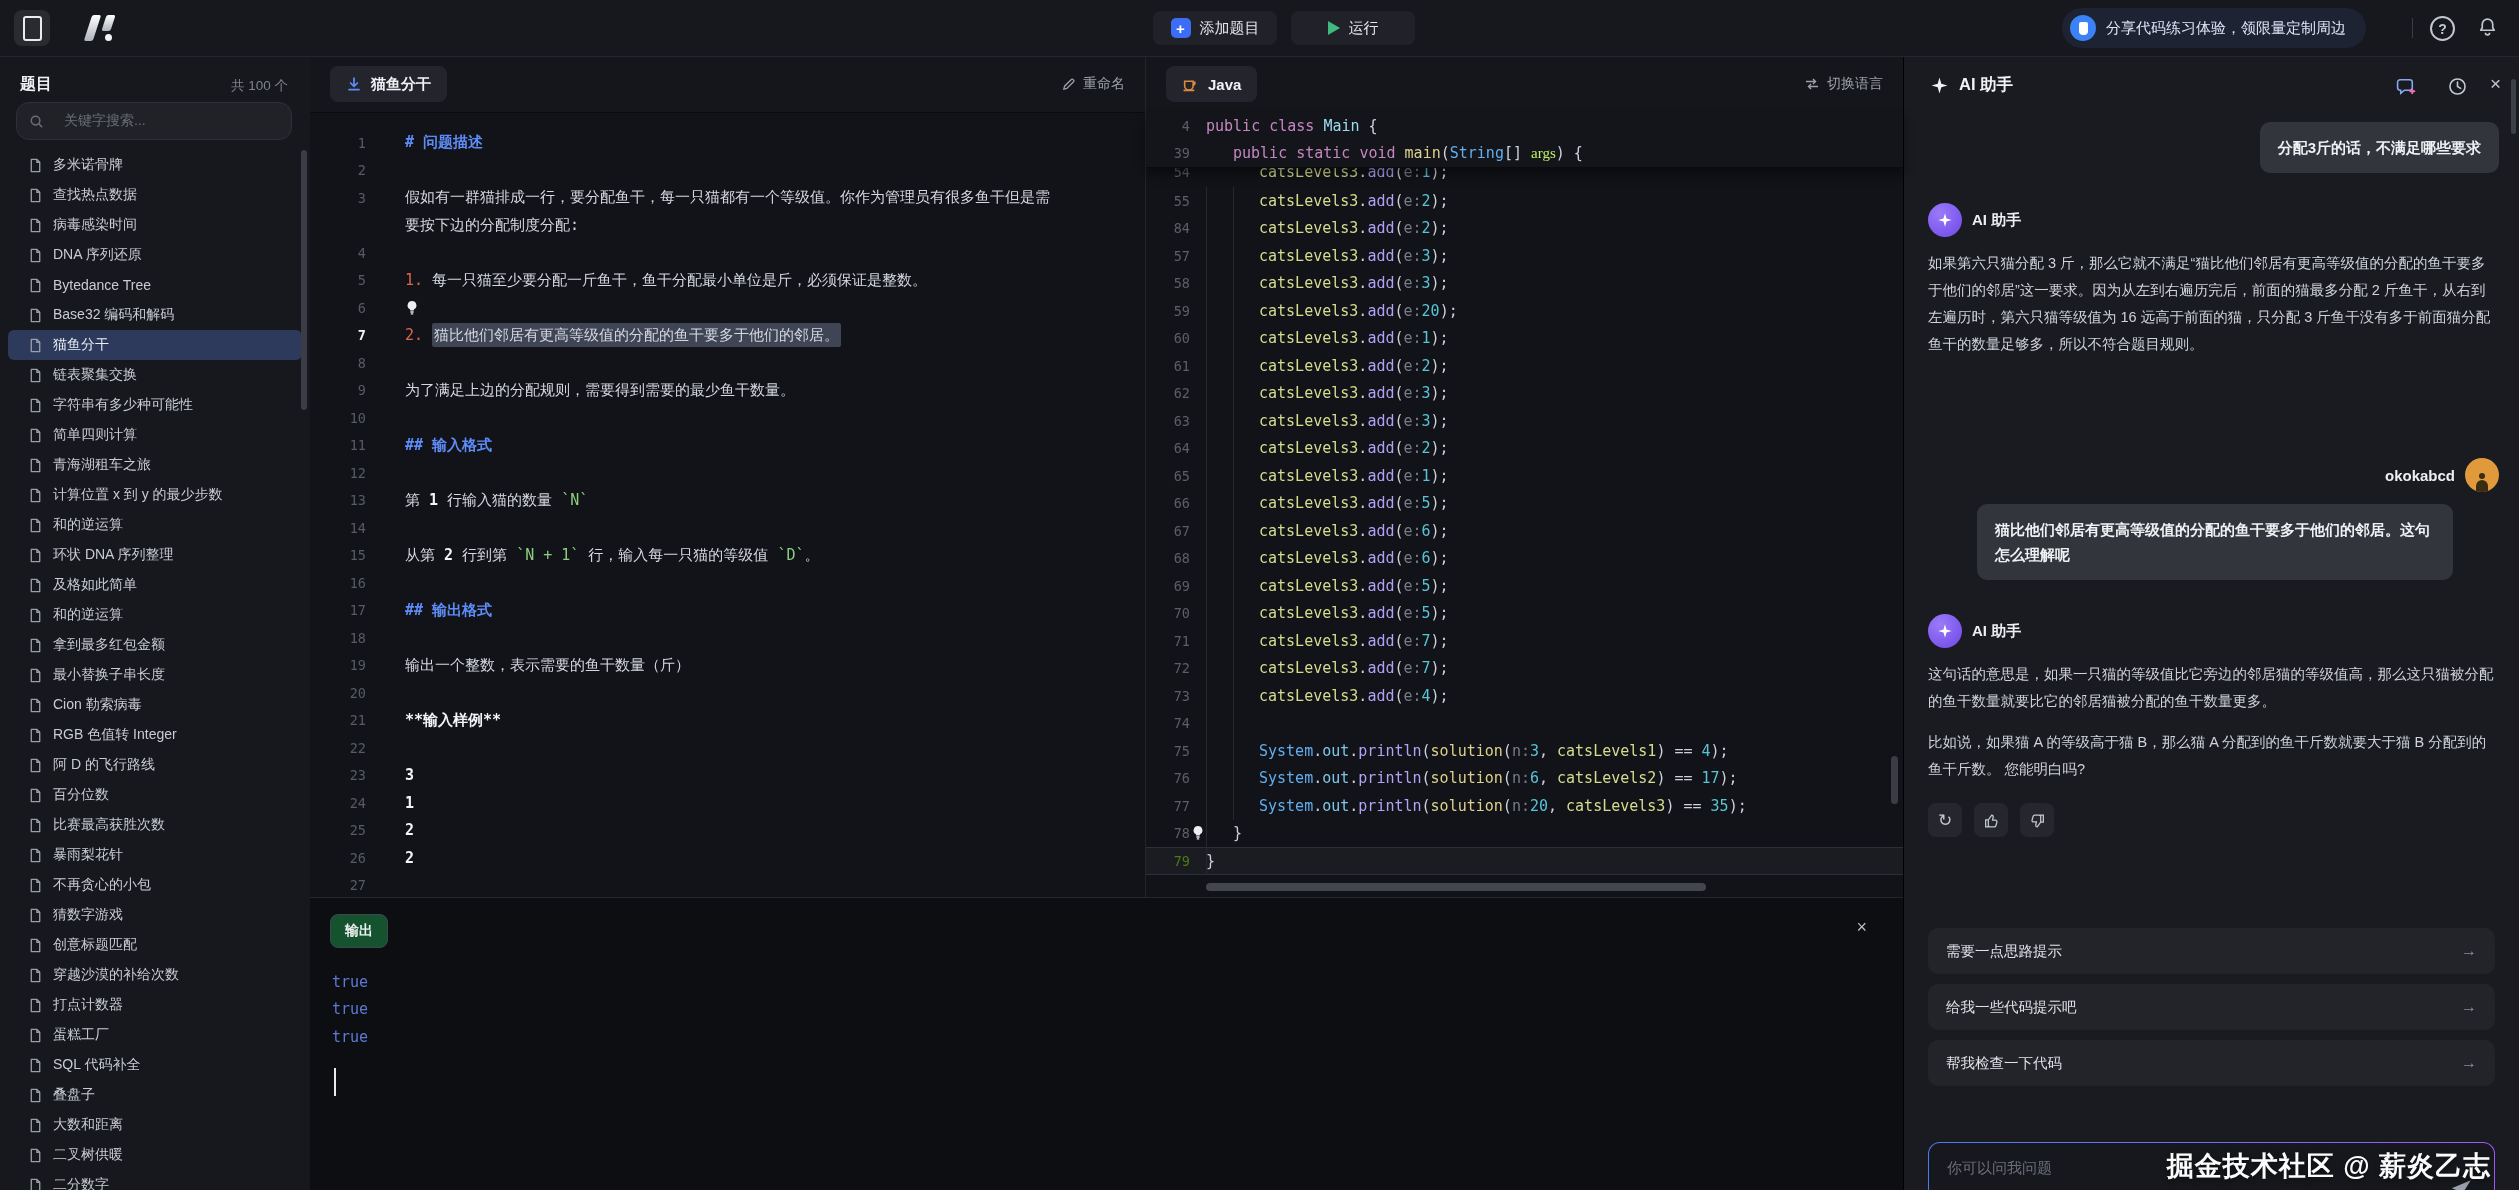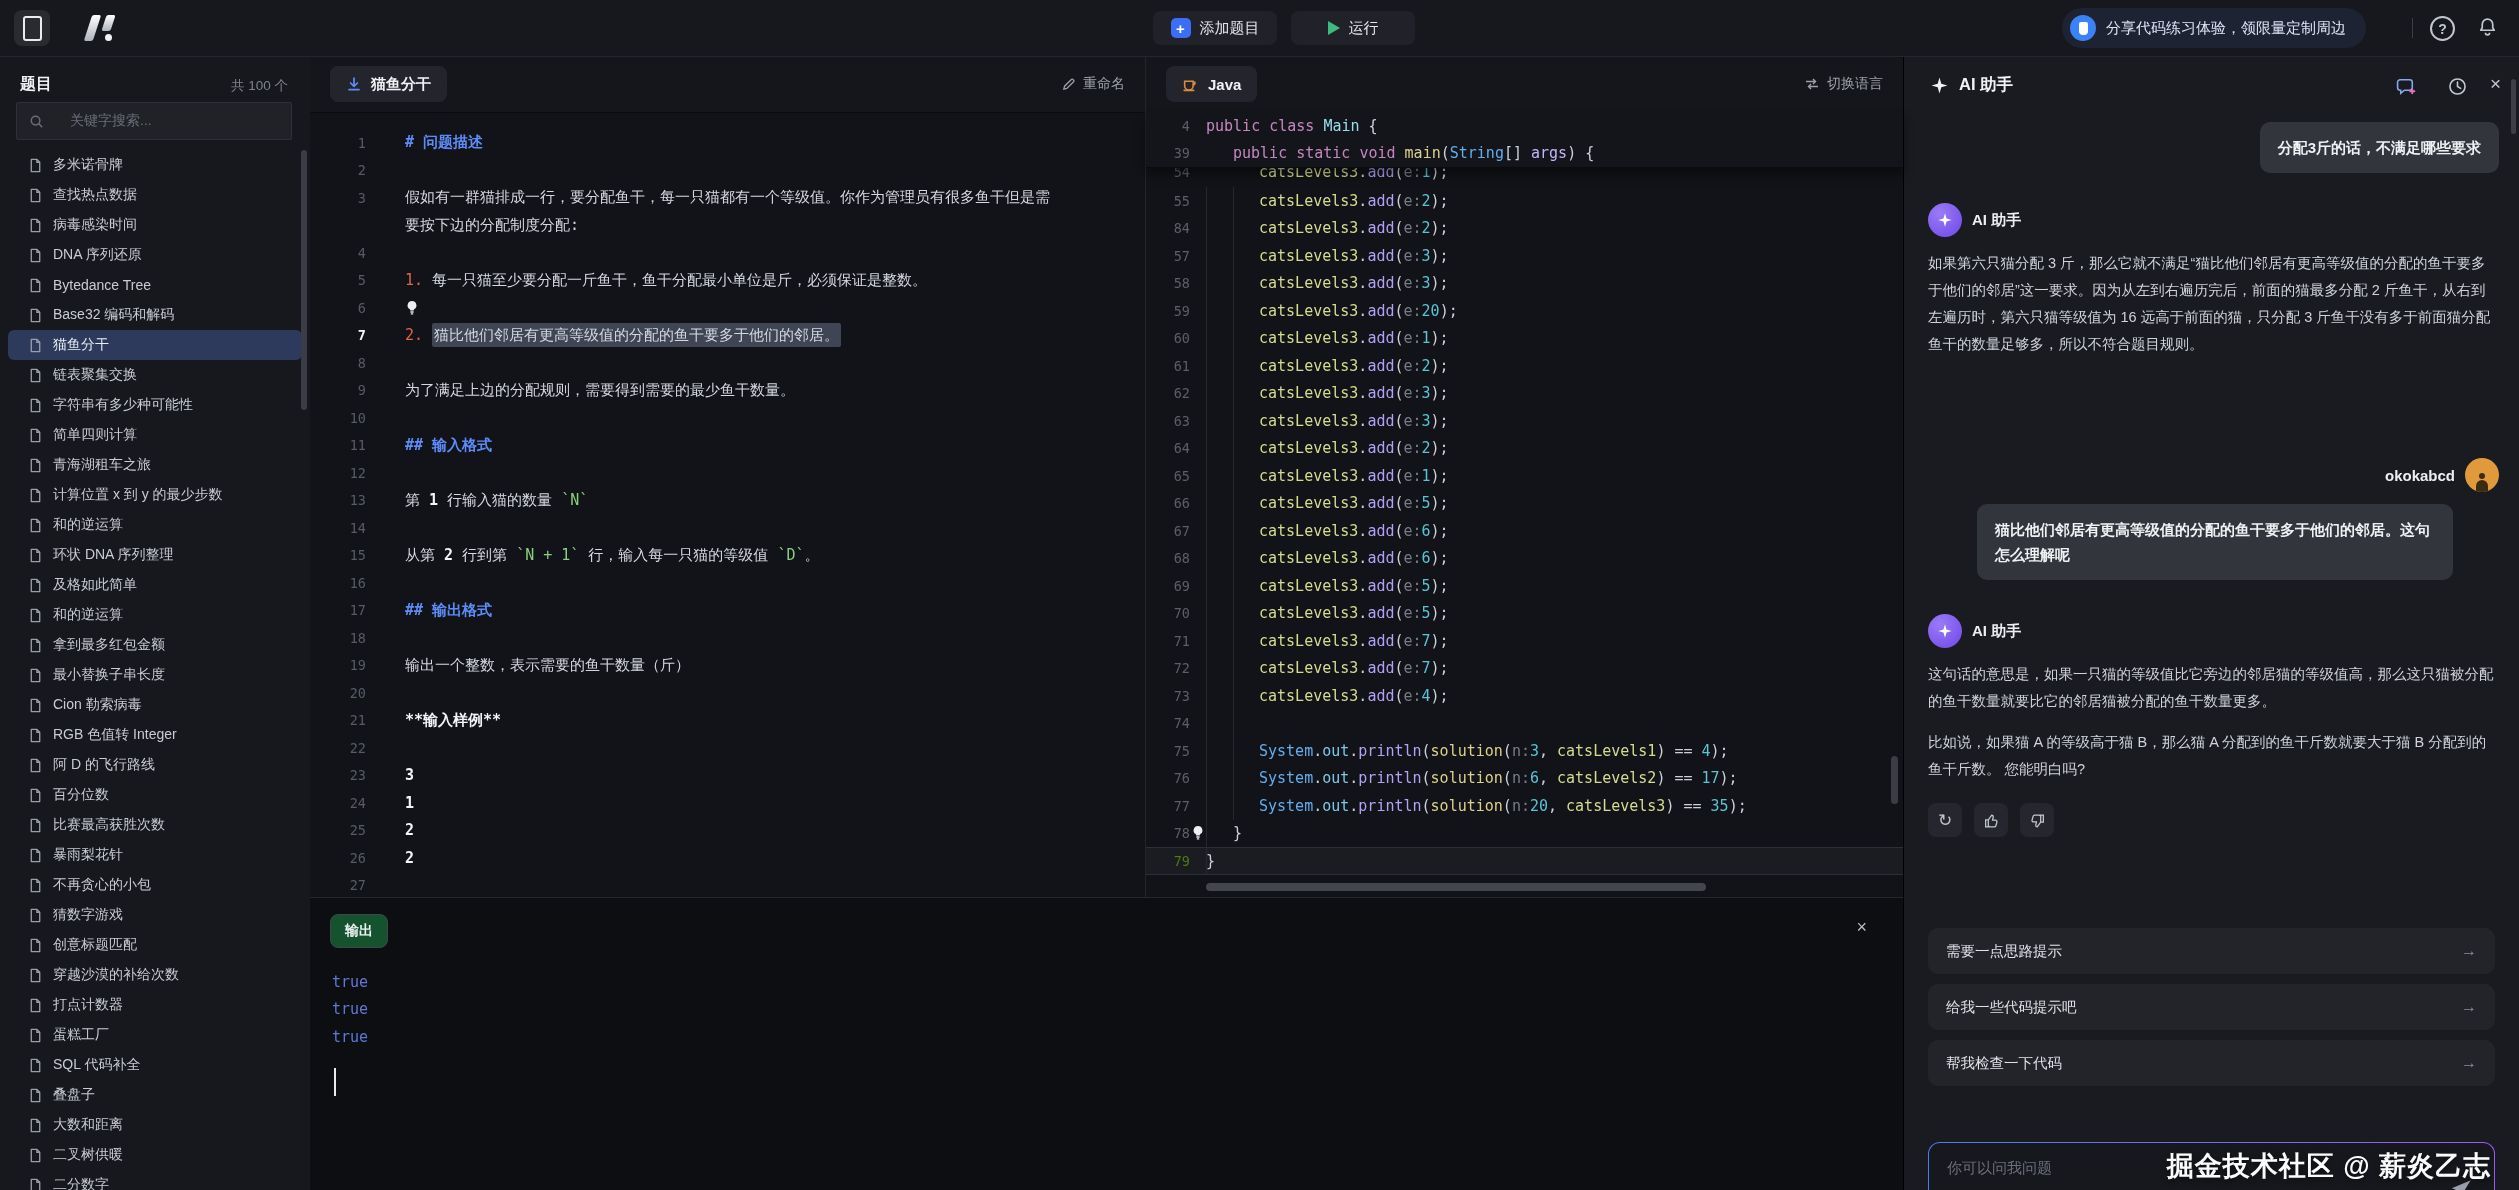--- a/index.html
+++ b/index.html
@@ -24,21 +24,21 @@
   #banner .badge i{display:block;width:9px;height:13px;background:#fff;border-radius:2px 2px 4px 4px;}
   #banner span.txt{font-size:15px;color:#dde4f5;}
   #tb-div{position:absolute;left:2412px;top:18px;width:1px;height:20px;background:#3a3d45;}
   #help-icon{position:absolute;left:2430px;top:16px;width:21px;height:21px;border:2px solid #c2c6cd;border-radius:50%;color:#c2c6cd;font-size:14px;font-weight:bold;display:flex;align-items:center;justify-content:center;cursor:pointer;}
   #bell-icon{position:absolute;left:2477px;top:16px;cursor:pointer;}
 
   
   #sidebar{position:absolute;left:0;top:56px;width:310px;height:1134px;background:#17181d;border-right:1px solid #24252b;}
   #sb-title{position:absolute;left:20px;top:18px;font-size:16px;font-weight:bold;color:#eef0f3;}
   #sb-count{position:absolute;right:22px;top:21px;font-size:13.5px;color:#7d828c;}
-  #sb-search{position:absolute;left:16px;top:46px;width:276px;height:38px;background:#212228;border:1px solid #2e3139;border-radius:2px;box-sizing:border-box;display:flex;align-items:center;gap:26px;padding:16px 12px;cursor:text;}
+  #sb-search{position:absolute;left:16px;top:46px;width:276px;height:38px;background:#212228;border:1px solid #2e3139;border-radius:13px;box-sizing:border-box;display:flex;align-items:center;gap:20px;padding:16px 12px;cursor:text;}
   #sb-search .ph{font-size:14px;color:#686d77;}
   #sb-list{position:absolute;left:0;top:94px;width:100%;}
   .sb-item{height:30px;display:flex;align-items:center;gap:10px;padding-left:20px;margin:0 8px;border-radius:6px;cursor:pointer;}
   .sb-item .lbl{font-size:14px;color:#c8ccd4;white-space:nowrap;}
   .sb-item.active{background:#2d3a5c;}
   .sb-item.active .lbl{color:#e9edf6;}
   #sb-scroll{position:absolute;right:3px;top:94px;width:6px;height:260px;background:#3a3d45;border-radius:3px;cursor:pointer;}
 
   
   .panel-head{position:absolute;left:0;top:0;right:0;height:56px;background:#15161b;border-bottom:1px solid #0b0c0f;}
@@ -70,21 +70,21 @@
   .c-num{width:44px;text-align:right;color:#5a5f6a;font-size:13.5px;flex:none;z-index:2;}
   .c-gut{width:16px;flex:none;display:flex;align-items:center;justify-content:center;z-index:2;}
   .c-code{white-space:pre;z-index:2;}
   .c-row.current{background:rgba(125,135,155,0.08);border-top:1px solid #2c2f37;border-bottom:1px solid #2c2f37;height:25.5px;}
   .c-row.current .c-num{color:#4d7c0f;}
   .tk-kw{color:#c586c0;}
   .tk-cls{color:#9adbf0;}
   .tk-fn{color:#dcd08c;}
   .tk-typ{color:#61aeee;}
   .tk-prop{color:#7fc7e8;}
-  .tk-arg{color:#c4b5fd;}
+  .tk-arg{color:#bef264;font-family:Liberation Serif, serif;}
   .tk-var{color:#d5dc8e;}
   .tk-mem{color:#b3a1f7;}
   .tk-hint{color:#767d89;}
   .tk-num{color:#56c5d6;}
   .tk-pn{color:#cdd2da;}
   .guide{position:absolute;width:1px;background:#26282e;top:0;z-index:1;}
   #c-vscroll{position:absolute;right:5px;top:700px;width:7px;height:48px;background:#3a3d43;border-radius:4px;cursor:pointer;}
   #c-hscroll{position:absolute;left:60px;bottom:6px;width:500px;height:8px;background:#43464d;border-radius:4px;cursor:pointer;}
 
   

